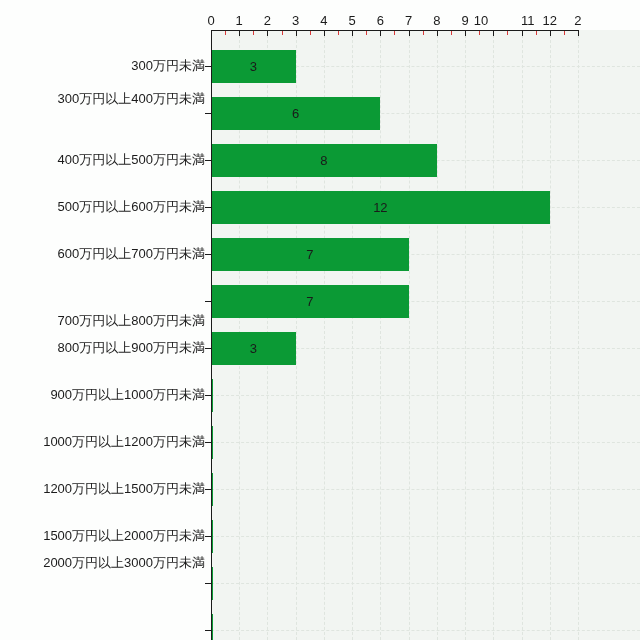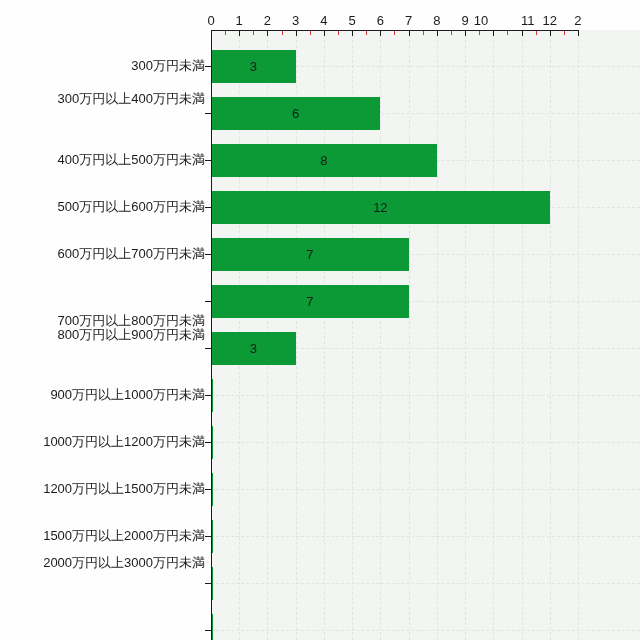--- a/index.html
+++ b/index.html
@@ -259,21 +259,21 @@
       <div class="y-tick" style="top: 583px;"></div>
       <div class="y-tick" style="top: 630px;"></div>
     </div>
   <div id="y-axis-labels">
       <div class="y-tick-label" style="top: 59px;">300万円未満</div>
       <div class="y-tick-label" style="top: 92px;">300万円以上400万円未満</div>
       <div class="y-tick-label" style="top: 153px;">400万円以上500万円未満</div>
       <div class="y-tick-label" style="top: 200px;">500万円以上600万円未満</div>
       <div class="y-tick-label" style="top: 247px;">600万円以上700万円未満</div>
       <div class="y-tick-label" style="top: 286px; margin-top: 28px;">700万円以上800万円未満</div>
-      <div class="y-tick-label" style="top: 328px;">800万円以上900万円未満</div>
+      <div class="y-tick-label" style="top: 341px;">800万円以上900万円未満</div>
       <div class="y-tick-label" style="top: 388px;">900万円以上1000万円未満</div>
       <div class="y-tick-label" style="top: 435px;">1000万円以上1200万円未満</div>
       <div class="y-tick-label" style="top: 482px;">1200万円以上1500万円未満</div>
       <div class="y-tick-label" style="top: 529px;">1500万円以上2000万円未満</div>
       <div class="y-tick-label" style="top: 556px;">2000万円以上3000万円未満</div>
       <div class="y-tick-label" style="top: 623px; margin-top: 39px;">3000万円以上</div>
     </div>
 
 </div>
 

